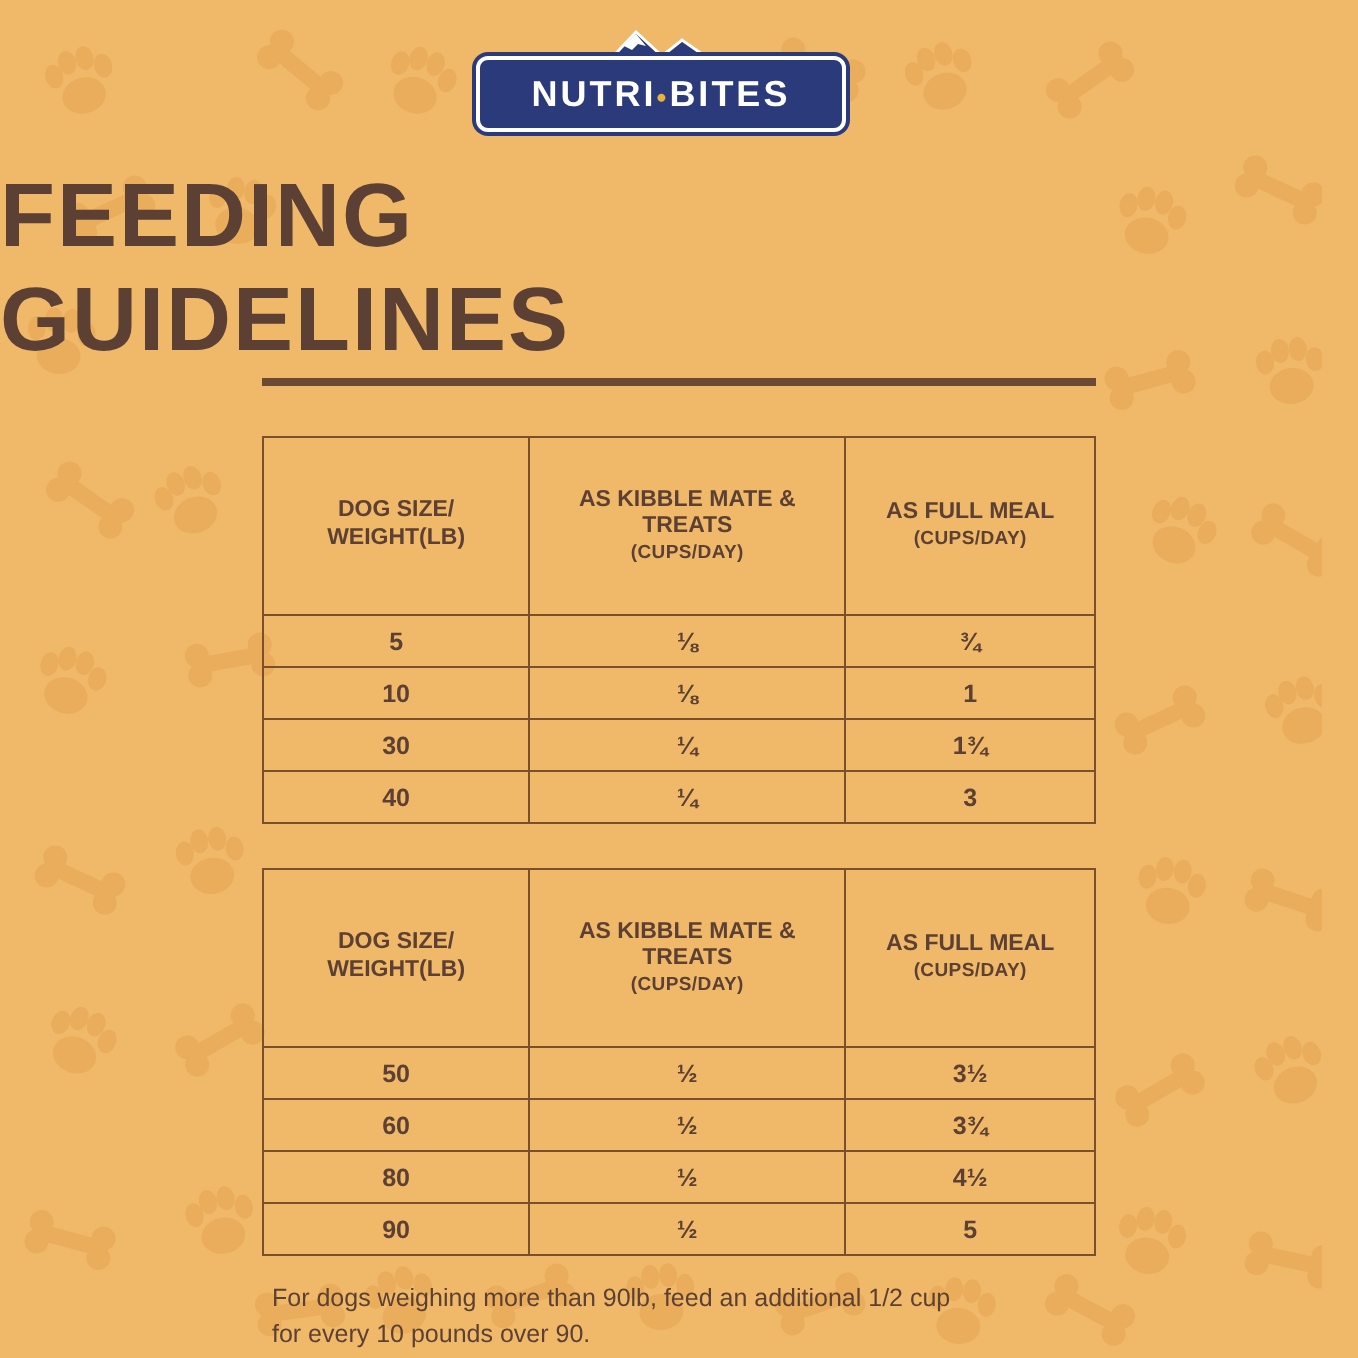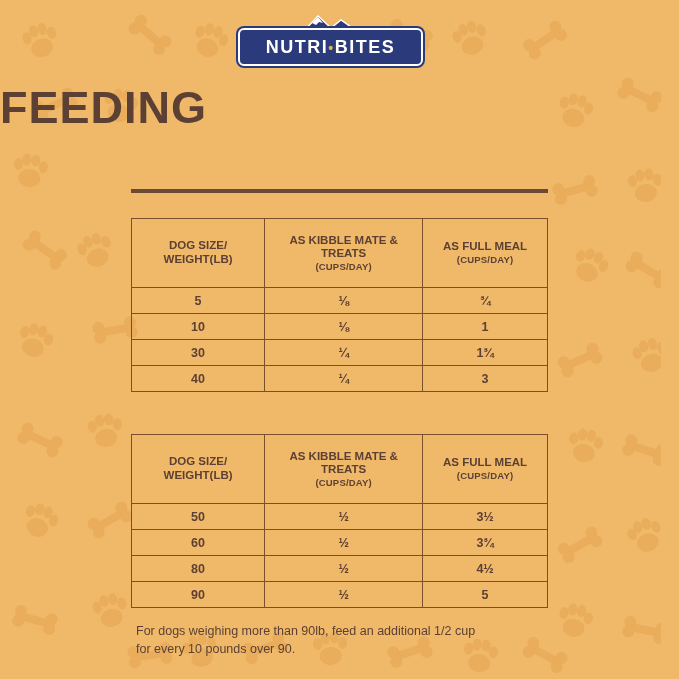--- a/index.html
+++ b/index.html
@@ -116,42 +116,42 @@
     color: #5c4033;
     text-align: center;
     vertical-align: middle;
     font-family: "Liberation Sans", sans-serif;
   }
   table.feed th {
     height: 52px;
     font-size: 11.5px;
     font-weight: bold;
     line-height: 1.2;
-    padding: 8px 4px;
+    padding: 18px 4px;
   }
   table.feed th .sub {
     display: block;
     font-size: 9.5px;
     font-weight: bold;
     letter-spacing: 0.2px;
   }
   table.feed td {
     height: 25px;
     font-size: 12.5px;
     font-weight: bold;
     padding: 0;
   }
   col.c1 { width: 32%; }
   col.c2 { width: 38%; }
   col.c3 { width: 30%; }
 
   
   .footnote {
     position: absolute;
-    top: 622px;
+    top: 640px;
     left: 136px;
     width: 420px;
     color: #5c4033;
     font-size: 12.5px;
     line-height: 1.45;
     font-family: "Liberation Sans", sans-serif;
   }
 </style>
 </head>
 <body>
@@ -229,20 +229,21 @@
         <path d="M5 20 L22 2 L35 14 L45 6 L65 20 Z" fill="#2b3a7a" stroke="#ffffff" stroke-width="1.5"></path>
         <path d="M16 9 L22 3 L27 9 L23 8 L20 11 Z" fill="#ffffff"></path>
       </svg>
       <div class="logo-badge">
         <span>NUTRI</span><span class="dot">•</span><span>BITES</span>
       </div>
     </div>
 
     <div class="title">
       <span>FEEDING</span>
+      <span class="line2">GUIDELINES</span>
     </div>
     <div class="title-rule"></div>
 
     <div class="table-block" id="table-1">
       <table class="feed">
         <colgroup>
             <col class="c1">
             <col class="c2">
             <col class="c3">
           </colgroup>

